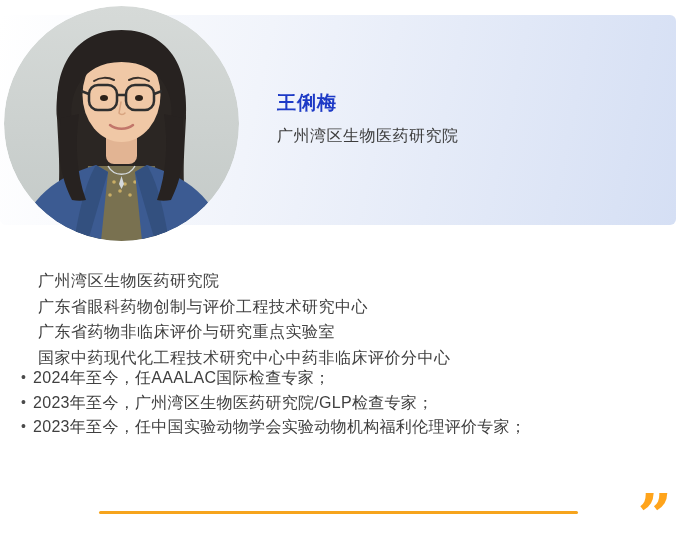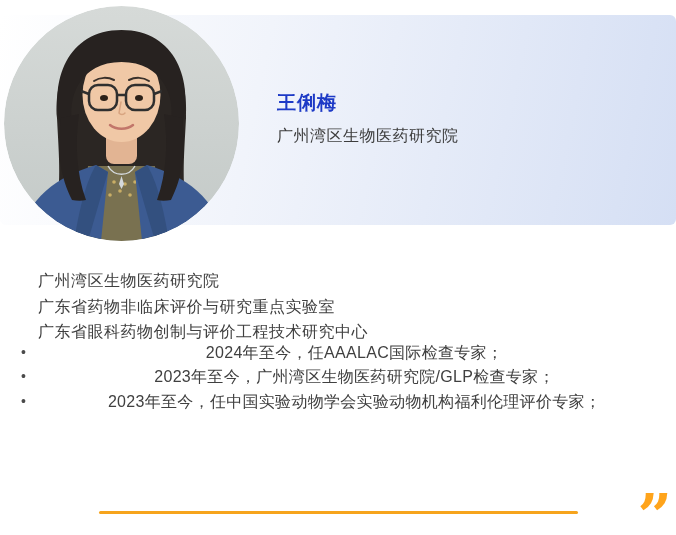--- a/index.html
+++ b/index.html
@@ -38,21 +38,21 @@
     position:absolute; left:277px; top:126px;
     font-size:16px; color:#3d3d3d; letter-spacing:0.5px;
   }
 
   
   .bio {
     position:absolute; left:0; top:268px; width:676px;
     color: var(--body-text); font-size:16px;
   }
   .affils { margin-left:38px; line-height:25.5px; letter-spacing:0.5px; }
-  .roles { list-style:none; margin:-4px 0 0 21px; padding:0; line-height:24.5px; letter-spacing:0.3px;text-align:center; }
+  .roles { list-style:none; margin:-4px 0 0 21px; padding:0; line-height:24.5px; letter-spacing:0.3px; }
   .roles li { position:relative; padding-left:12px; }
   .roles li::before {
     content:"•"; position:absolute; left:0; top:-1px;
     color:#4a4a4a; font-size:14px;
   }
   .summary {
     margin:0 2px 0 2px; width:672px;
     line-height:23.5px; text-indent:29px; letter-spacing:0.2px;
     color: var(--body-text);
   }
@@ -142,22 +142,23 @@
       </g>
     </svg>
   </div>
 
   <h1 class="name">王俐梅</h1>
   <div class="org">广州湾区生物医药研究院</div>
 
   <main class="bio">
     <div class="affils">
       <div class="affil-line">广州湾区生物医药研究院</div>
+      <div class="affil-line">广东省眼科药物创制与评价工程技术研究中心</div>
       <div class="affil-line">广东省药物非临床评价与研究重点实验室</div>
-      <div class="affil-line">广东省眼科药物创制与评价工程技术研究中心</div>
+      <div class="affil-line">国家中药现代化工程技术研究中心中药非临床评价分中心</div>
     </div>
     <ul class="roles">
       <li>2024年至今，任AAALAC国际检查专家；</li>
       <li>2023年至今，广州湾区生物医药研究院/GLP检查专家；</li>
       <li>2023年至今，任中国实验动物学会实验动物机构福利伦理评价专家；</li>
     </ul>
   </main>
 
   <div class="divider"></div>
   <div class="quote">”</div>

